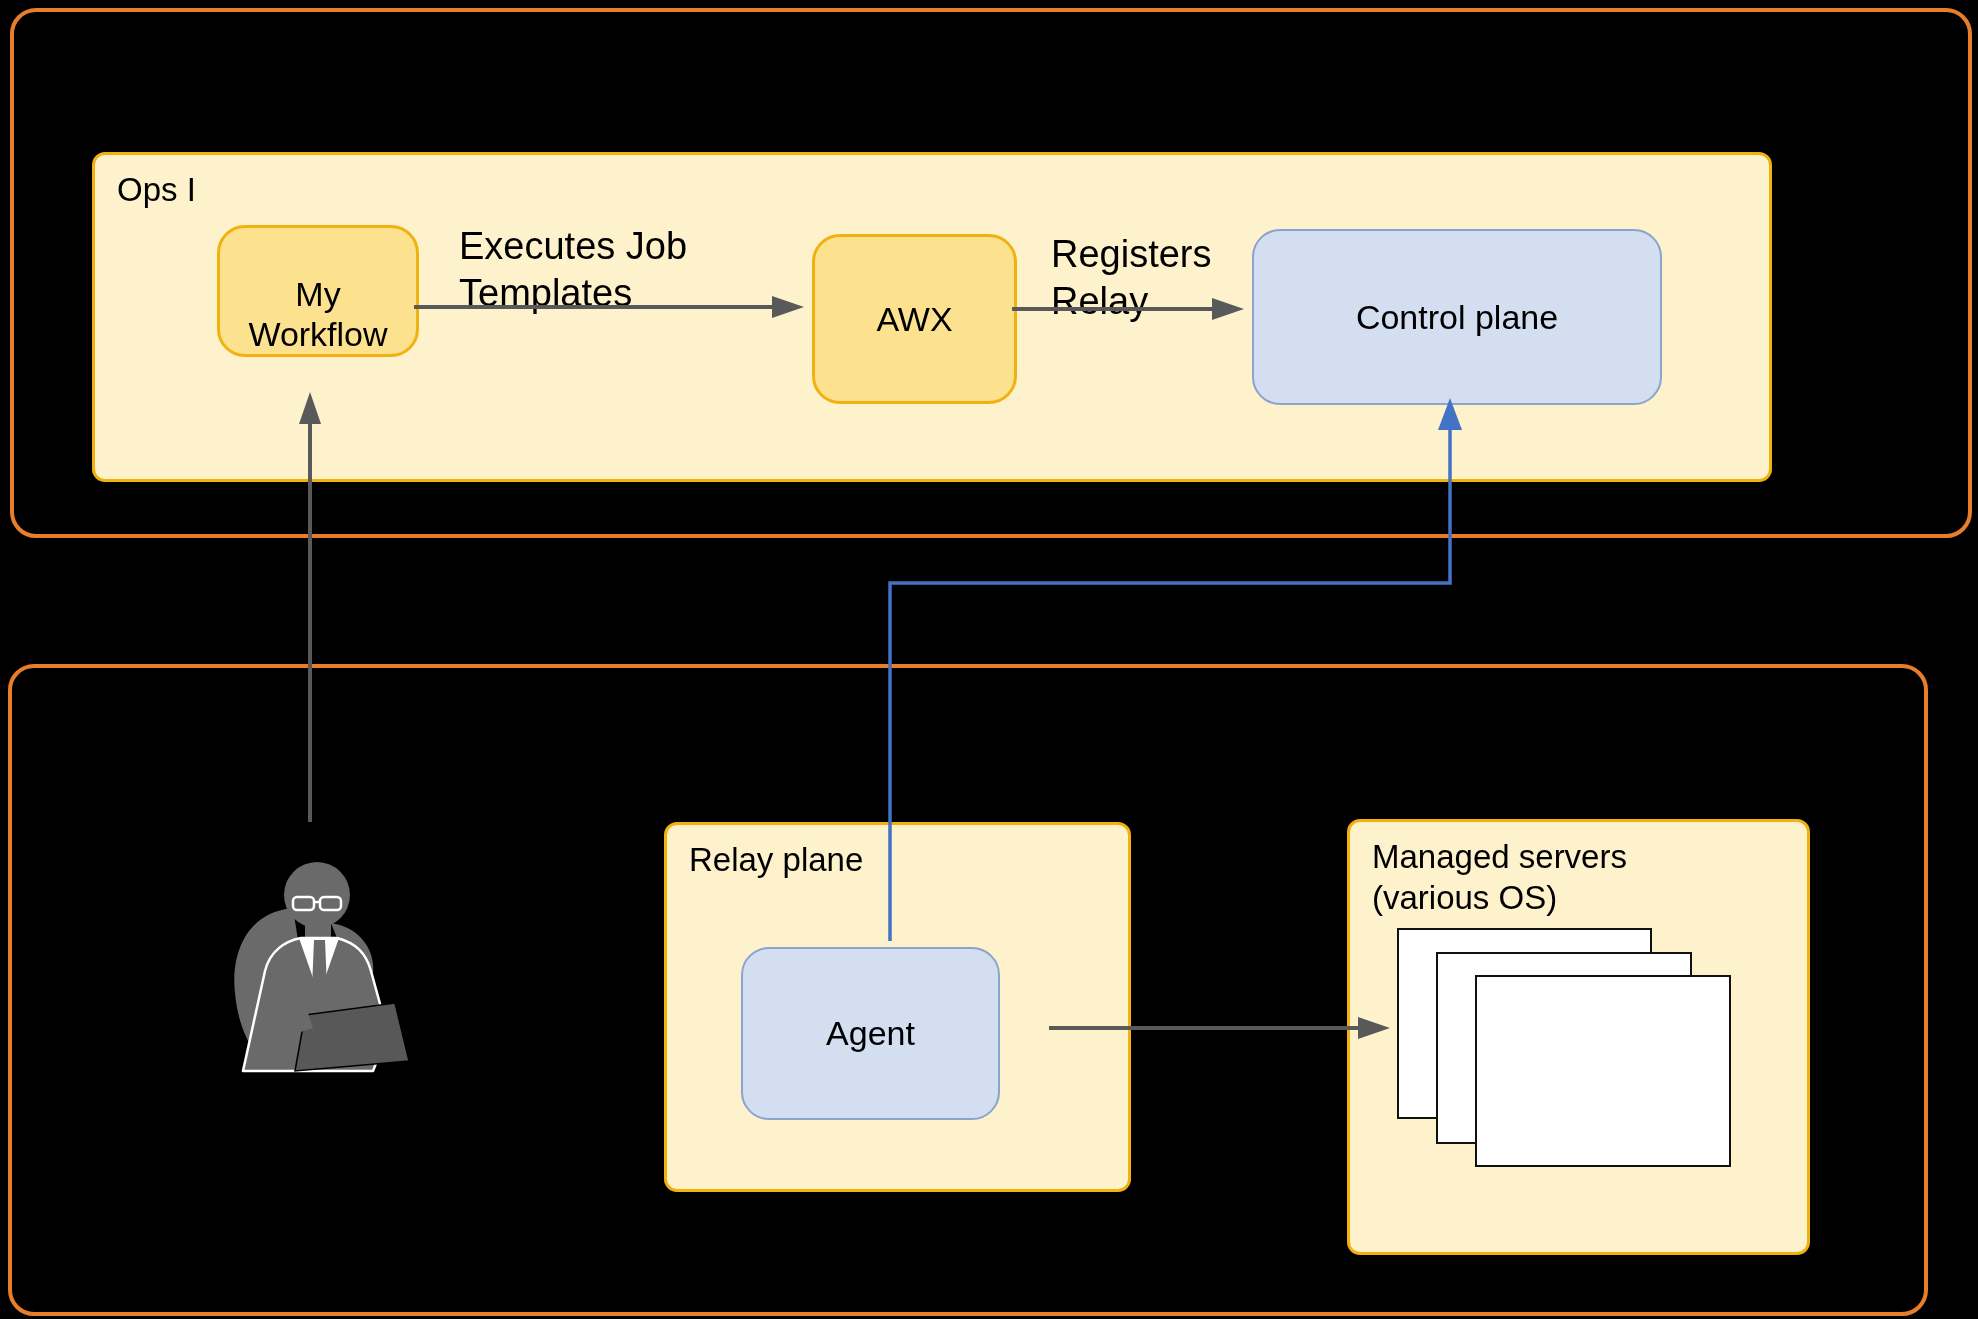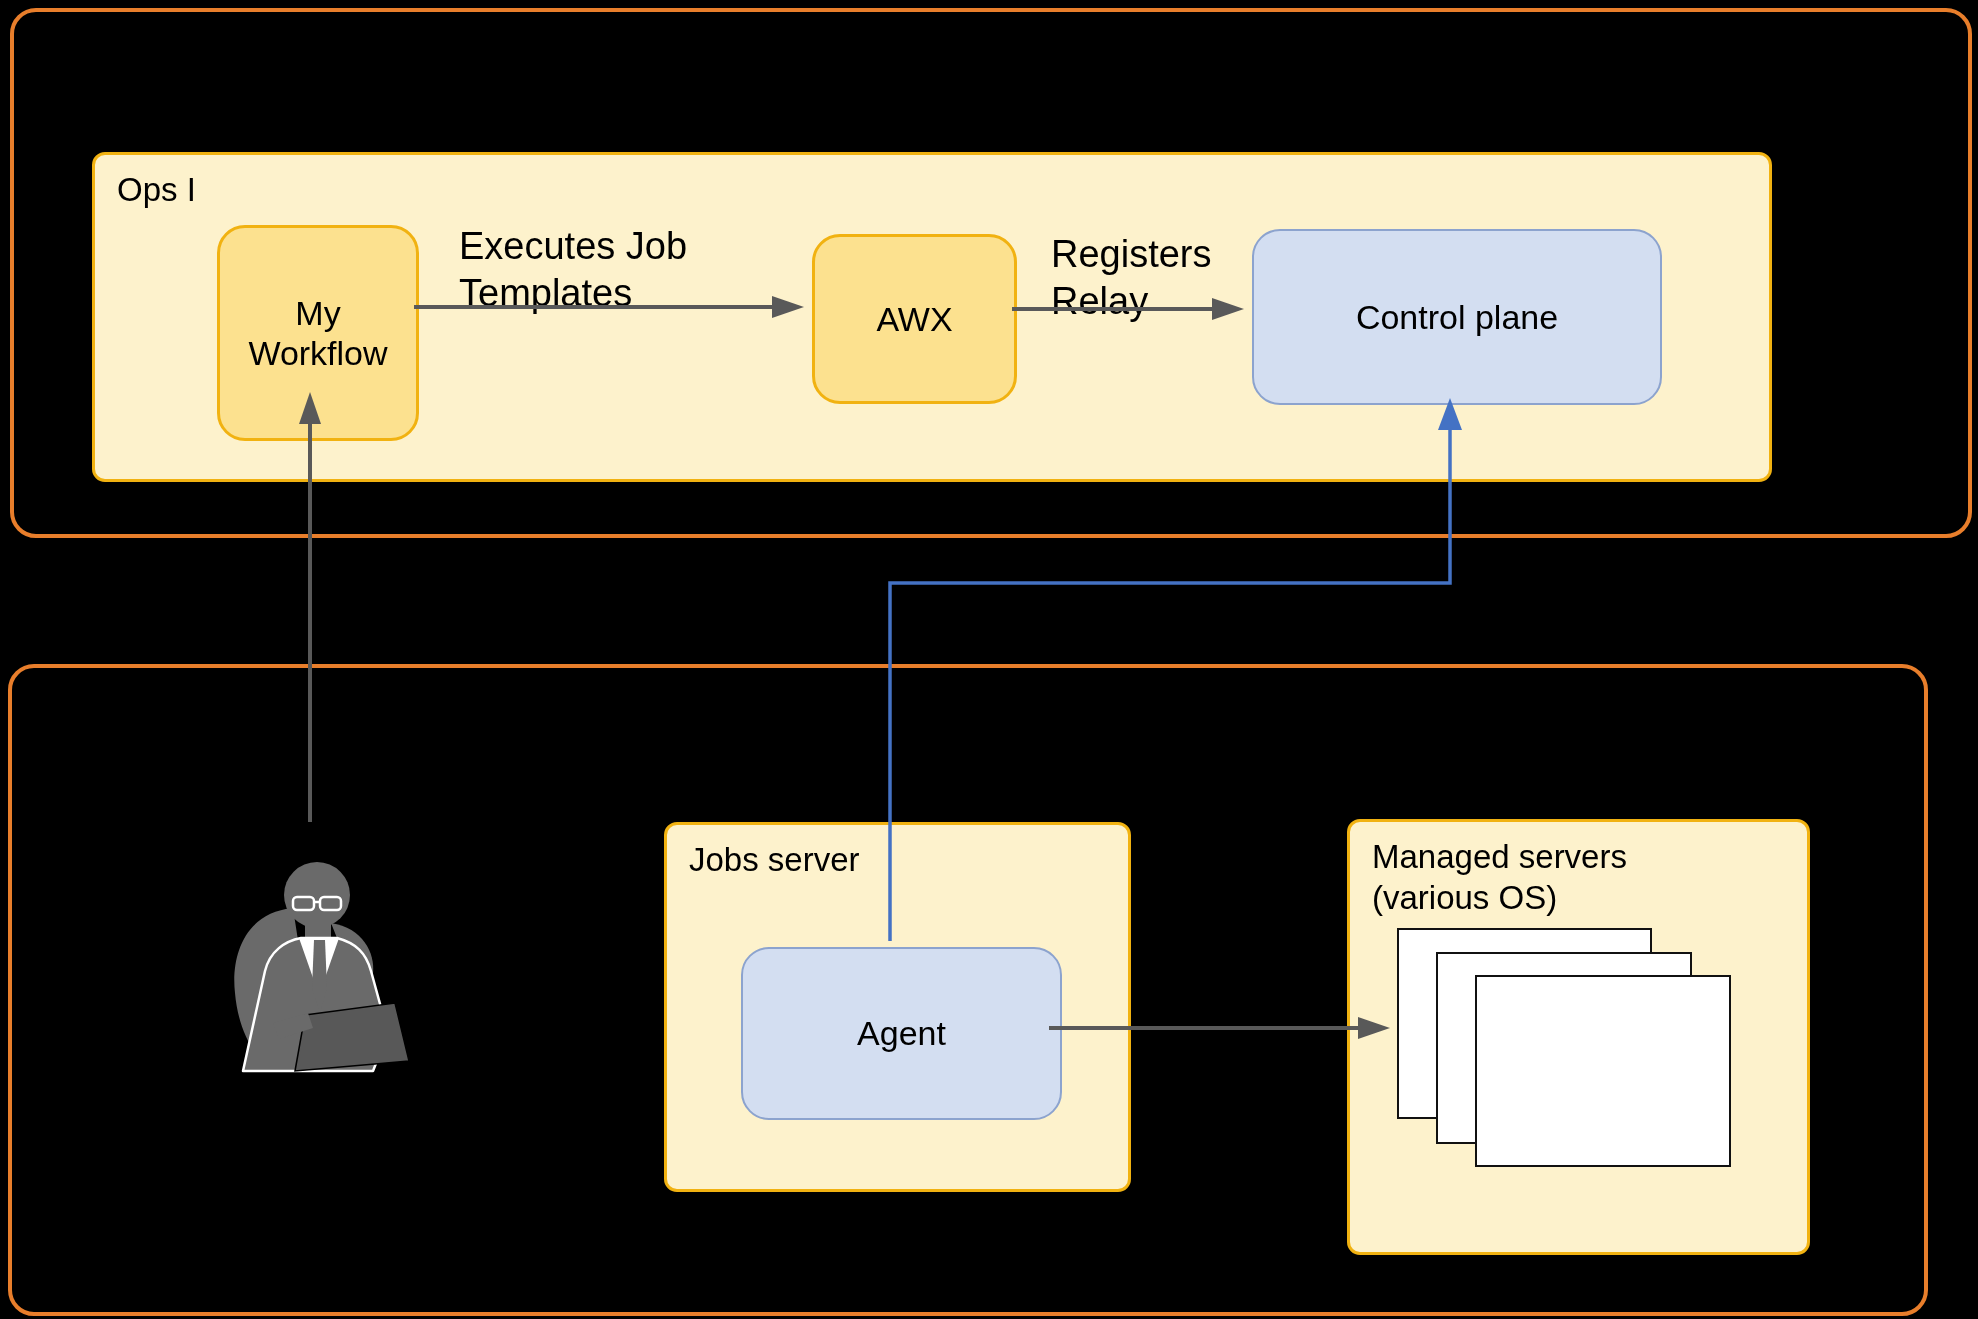--- a/index.html
+++ b/index.html
@@ -105,21 +105,21 @@
 </style>
 </head>
 <body>
 
 <div class="canvas">
 
   <div class="outer-box top">
     <div class="group-box" style="left:78px; top:140px; width:1680px; height:330px;">
       <div class="group-label">Ops I</div>
 
-      <div class="node gold" style="left:122px; top:70px; width:202px; height:216px;">
+      <div class="node gold" style="left:122px; top:70px; width:202px; height:132px;align-items:flex-end;">
         <span>My
 Workflow</span>
       </div>
 
       <div class="node gold" style="left:717px; top:71px; width:205px; height:170px;margin-top:8px;">
         <span>AWX</span>
       </div>
 
       <div class="node blue" style="left:1157px; top:74px; width:410px; height:176px;">
         <span>Control plane</span>
@@ -129,22 +129,22 @@
 Templates</div>
 
       <div class="edge-label" style="left:956px; top:76px;">Registers
 Relay</div>
     </div>
   </div>
 
   <div class="outer-box bottom">
 
     <div class="group-box" style="left:652px; top:154px; width:467px; height:370px;">
-      <div class="group-label">Jobs server</div>
-      <div class="node blue" style="left:74px; top:122px; width:321px; height:173px;">
+      <div class="group-label">Relay plane</div>
+      <div class="node blue" style="left:74px; top:122px; width:259px; height:173px;">
         <span>Agent</span>
       </div>
     </div>
 
     <div class="group-box" style="left:1335px; top:151px; width:463px; height:436px;">
       <div class="group-label">Managed servers
 (various OS)</div>
       <div class="page" style="left:47px;  top:106px; width:255px; height:191px;"></div>
       <div class="page" style="left:86px;  top:130px; width:256px; height:192px;"></div>
       <div class="page" style="left:125px; top:153px; width:256px; height:192px;"></div>

